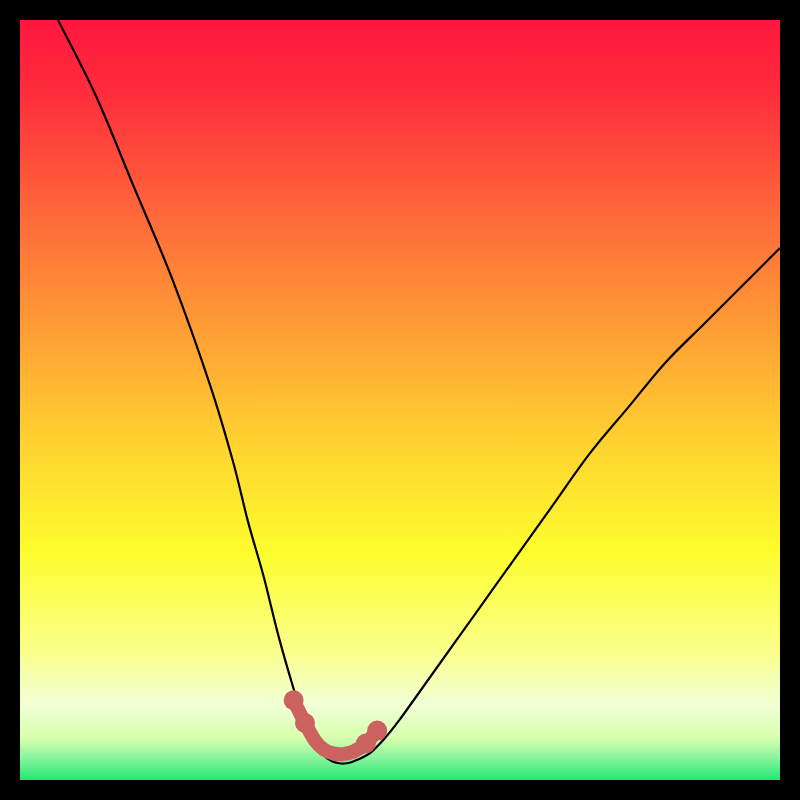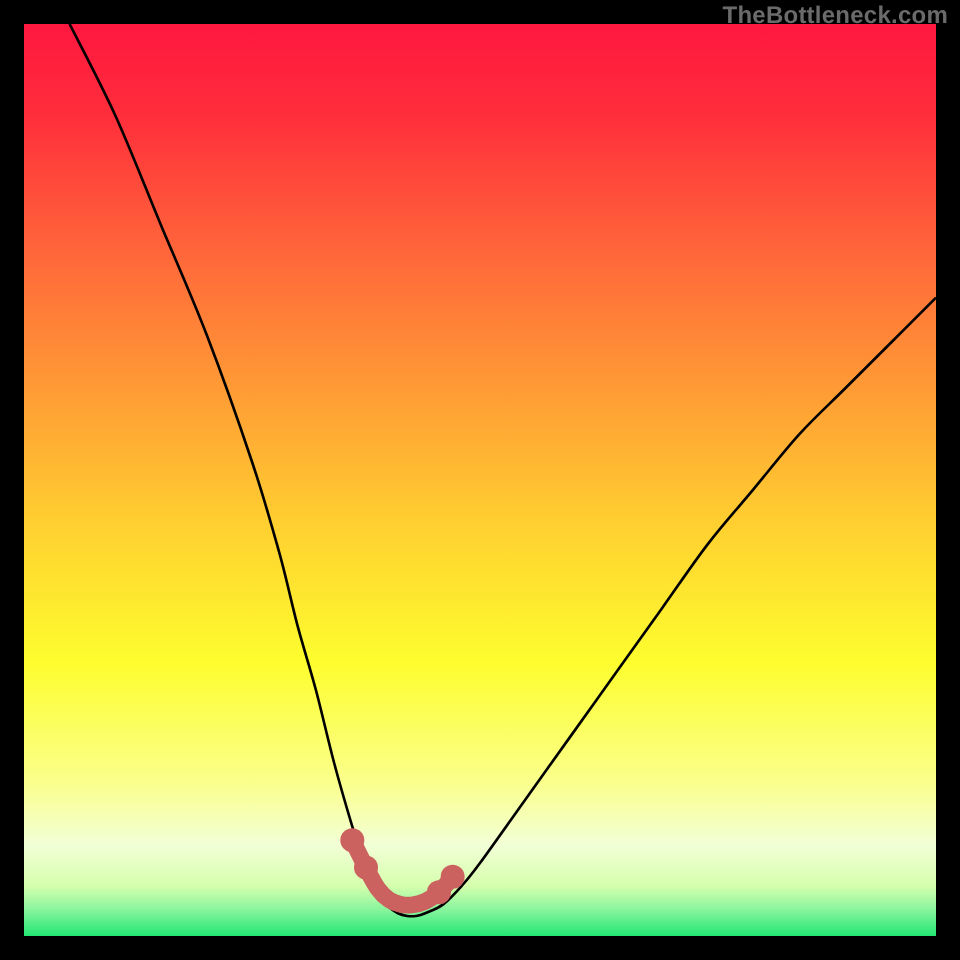--- a/index.html
+++ b/index.html
@@ -37,21 +37,20 @@
     letter-spacing: 0.2px;
   }
   svg {
     display: block;
   }
 </style>
 </head>
 <body>
 
 <div class="frame">
-  <div class="attribution">TheBottleneck.com</div>
   <div class="plot">
     <svg id="chart-svg" width="760" height="760" viewBox="0 0 760 760">
       <defs>
         <linearGradient id="bg-grad" x1="0" y1="0" x2="0" y2="1">
             <stop offset="0%" stop-color="#ff173f"></stop>
             <stop offset="10%" stop-color="#ff2e3b"></stop>
             <stop offset="25%" stop-color="#ff663a"></stop>
             <stop offset="40%" stop-color="#ff9b35"></stop>
             <stop offset="55.00000000000001%" stop-color="#ffd030"></stop>
             <stop offset="70%" stop-color="#fdfd2e"></stop>

